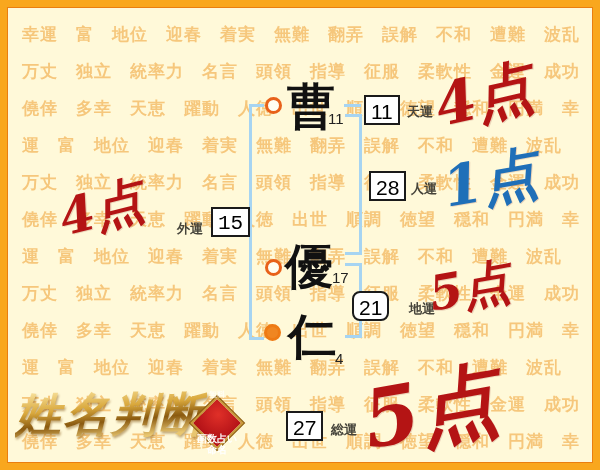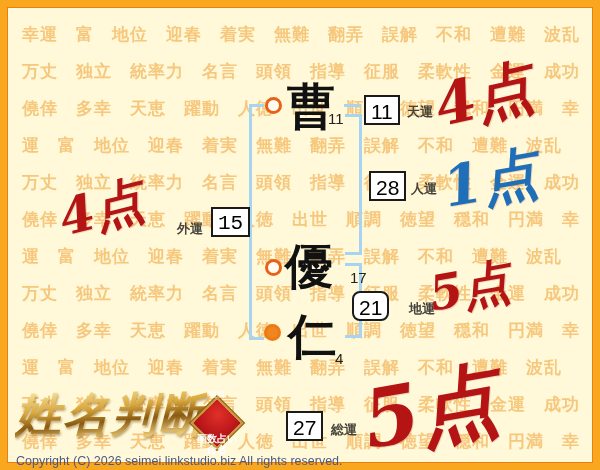--- a/index.html
+++ b/index.html
@@ -73,21 +73,21 @@
   <div class="br tick-ten"></div>
   <div class="br br-jin"></div>
   <div class="br br-chi"></div>
 
   <span class="marker open" style="left:258px; top:90px;"></span>
   <span class="kanji" style="left:280px; top:76px;">曹</span>
   <span class="strokes" style="left:321px; top:103px;">11</span>
 
   <span class="marker open" style="left:258px; top:252px;"></span>
   <span class="kanji" style="left:278px; top:236px;">優</span>
-  <span class="strokes" style="left:343px; top:262px;">17</span>
+  <span class="strokes" style="left:325px; top:262px;">17</span>
 
   <span class="marker filled" style="left:257px; top:317px;"></span>
   <span class="kanji" style="left:281px; top:306px;">仁</span>
   <span class="strokes" style="left:328px; top:343px;">4</span>
 
   <div class="numbox" style="left:357px; top:88px;">11</div>
   <span class="runlabel" style="left:400px; top:96px;">天運</span>
 
   <div class="numbox" style="left:362px; top:164px;text-align:center;">28</div>
   <span class="runlabel" style="left:404px; top:173px;">人運</span>
@@ -109,15 +109,14 @@
 
   <span class="logo">姓名判断</span>
   <div class="badge">
     <div class="diamond"></div>
     <div class="btext">
       <span class="b1">無料</span>
       <span class="b2">画数占い</span>
       <span class="b3">命名</span>
     </div>
   </div>
-  <div class="copyright">Copyright (C) 2026 seimei.linkstudio.biz All rights reserved.</div>
 
 </div>
 
 </body></html>

